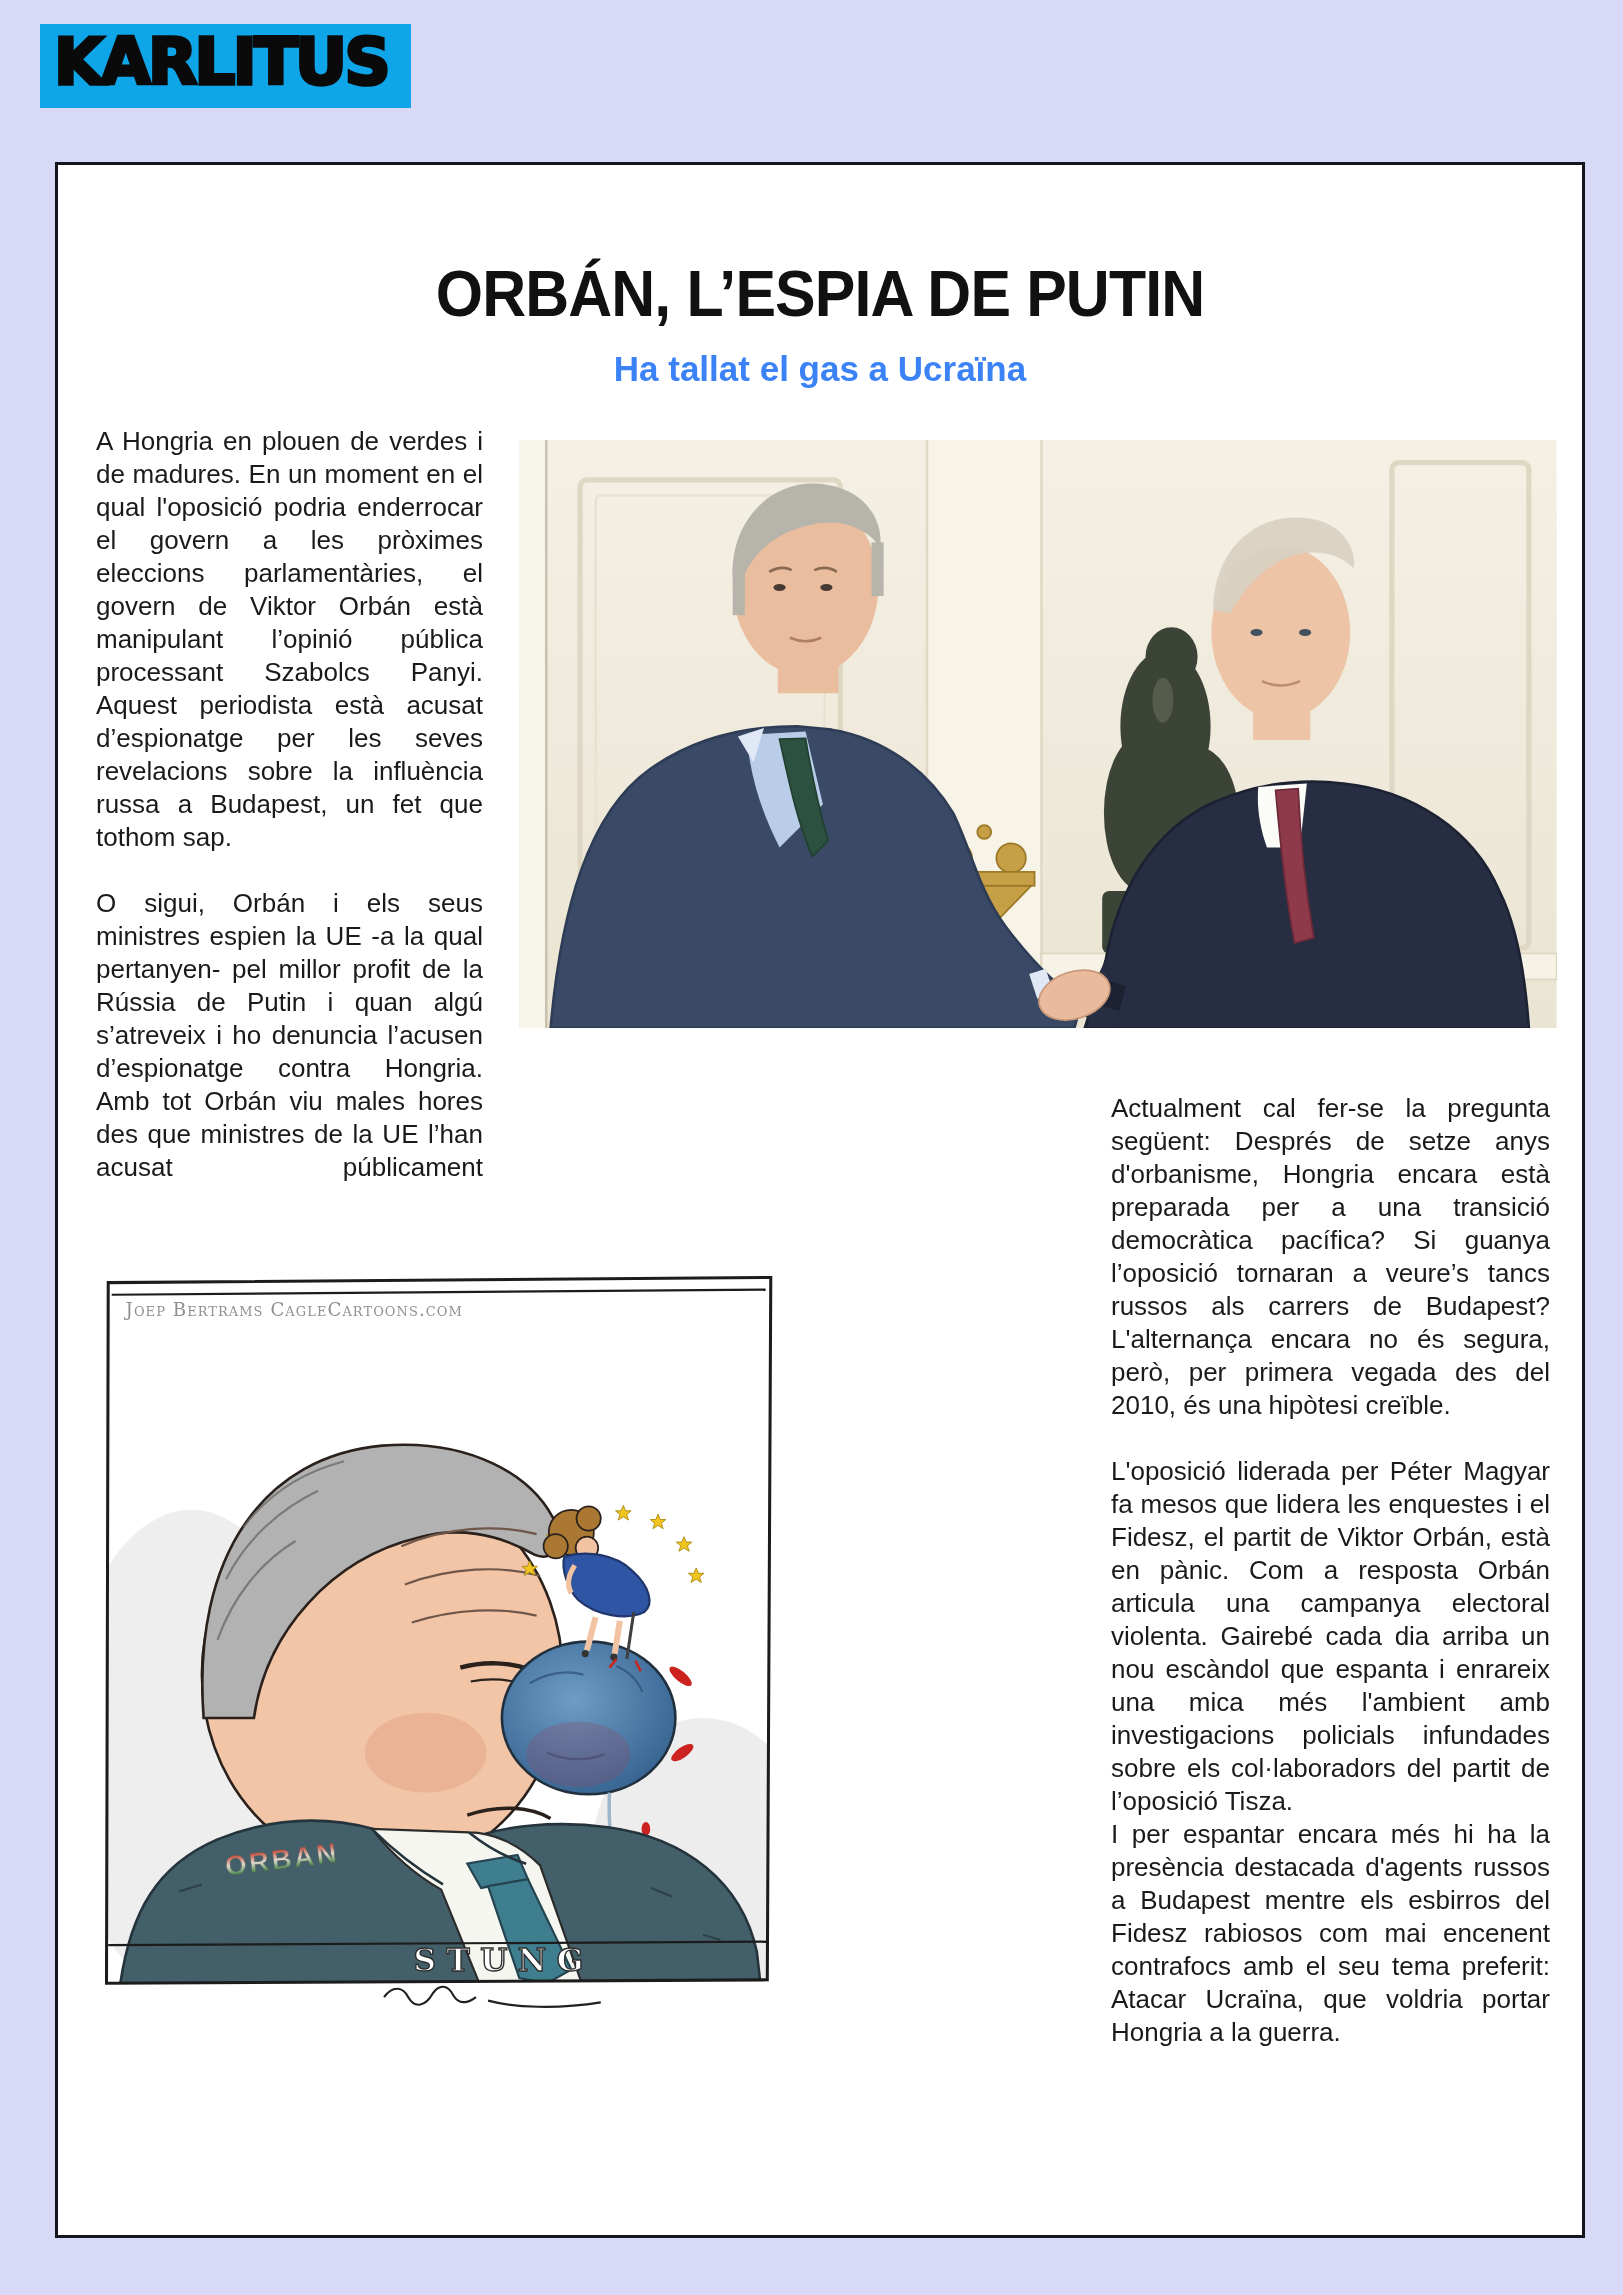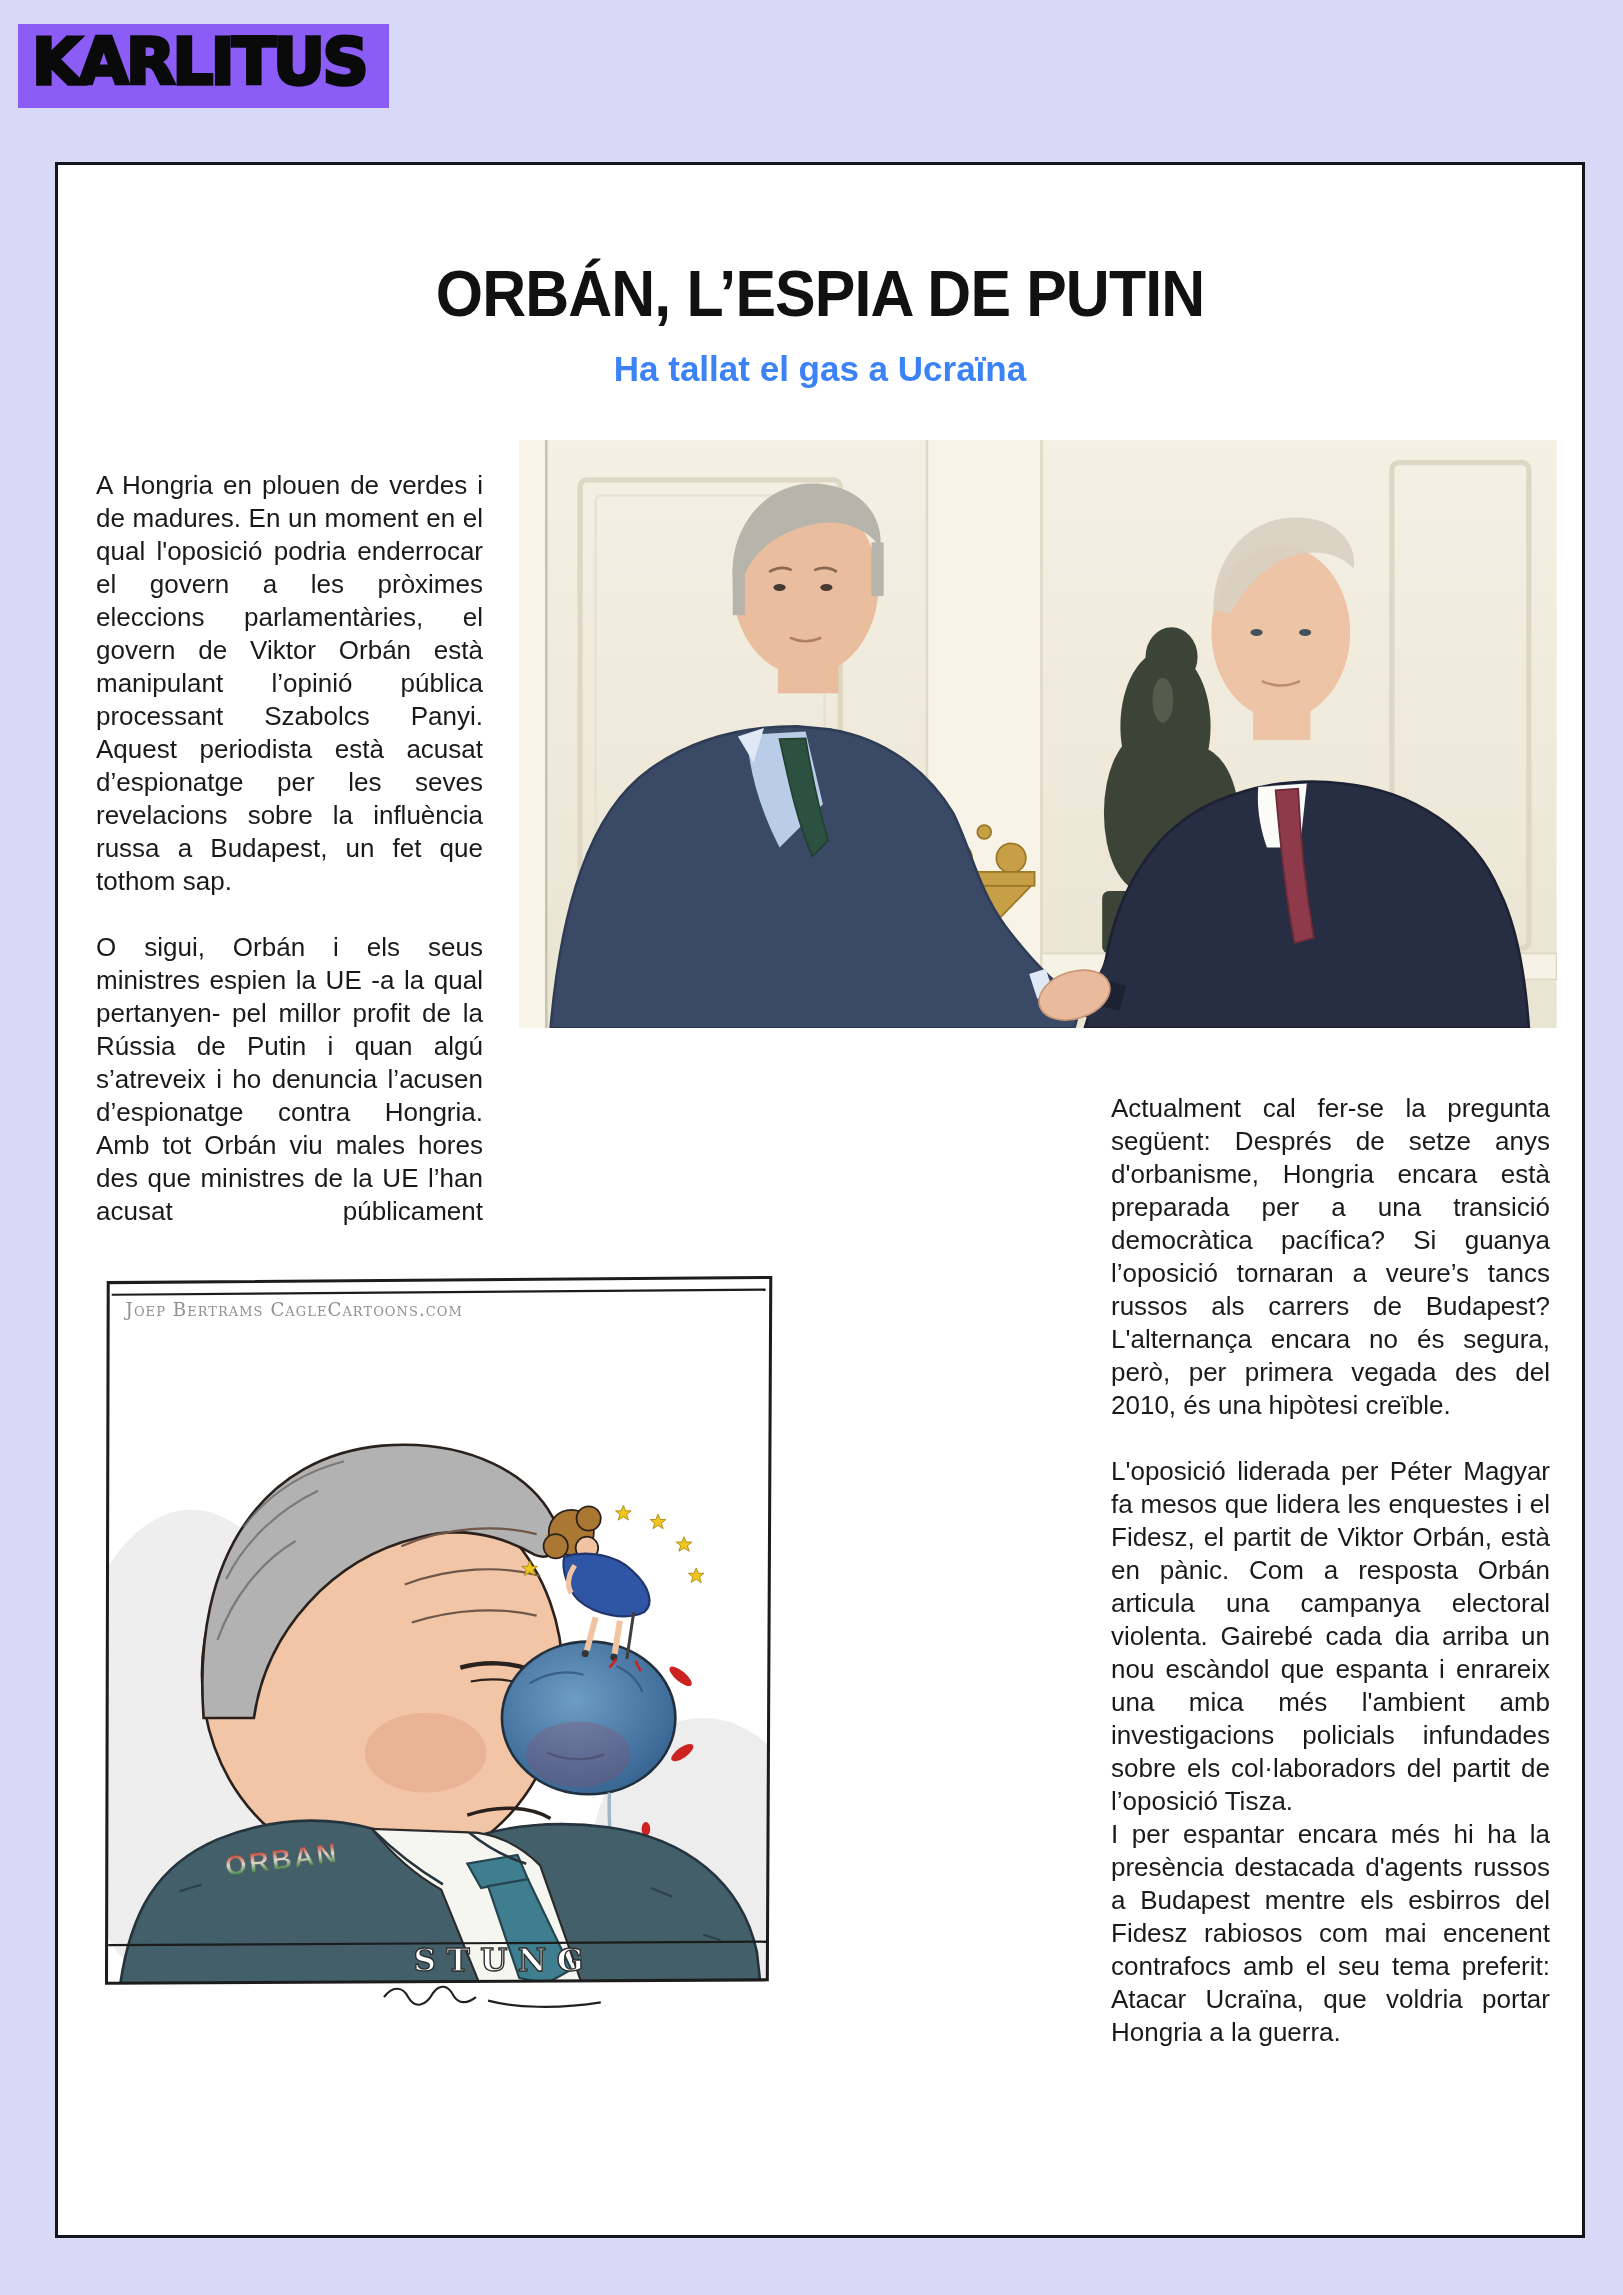--- a/index.html
+++ b/index.html
@@ -6,22 +6,22 @@
   .page{
     position:relative;
     width:1623px;
     height:2295px;
     background:#d8d8f7;
     overflow:hidden;
     font-family:"Liberation Sans", sans-serif;
     color:#191919;
   }
   .masthead{
-    position:absolute; left:18px; top:24px;
-    background:#8b5cf6;
+    position:absolute; left:40px; top:24px;
+    background:#0ea5e9;
     padding:5.2px 22.6px 12px 14px;
   }
   .masthead-text{
     font-family:"DejaVu Sans", sans-serif;
     font-weight:bold;
     font-size:64px;
     letter-spacing:-2.6px;
     color:#0a0a0a;
     -webkit-text-stroke:3.5px #0a0a0a;
     line-height:1.05;
@@ -48,21 +48,21 @@
     text-align:center;
     font-size:35px; font-weight:bold;
     color:#3b82f6;
   }
   .body-text{
     font-size:26px;
     line-height:33px;
     text-align:justify;
     color:#1a1a1a;
   }
-  .col-left{ position:absolute; left:38px;  top:260px;  width:387px;margin-top:44px; }
+  .col-left{ position:absolute; left:38px;  top:260px;  width:387px; }
   .col-left .p2{ margin-top:33px; }
   .flow-cont{ text-align-last:justify; }
   .photo-wrap{ position:absolute; left:461px; top:275px; width:1038px; height:588px; }
   .col-right{ position:absolute; left:1053px; top:894px; width:439px; }
   .col-right .gap{ margin-top:33px; }
   .col-right .nogap{ margin-top:0; }
   .cartoon-wrap{ position:absolute; left:38px; top:1102px; width:687px; height:751px; }
   .below-cartoon{ position:absolute; left:38px; top:1857px; width:401px; }
   .page-footer{
     position:absolute; left:55px; top:2245px; width:1530px;

